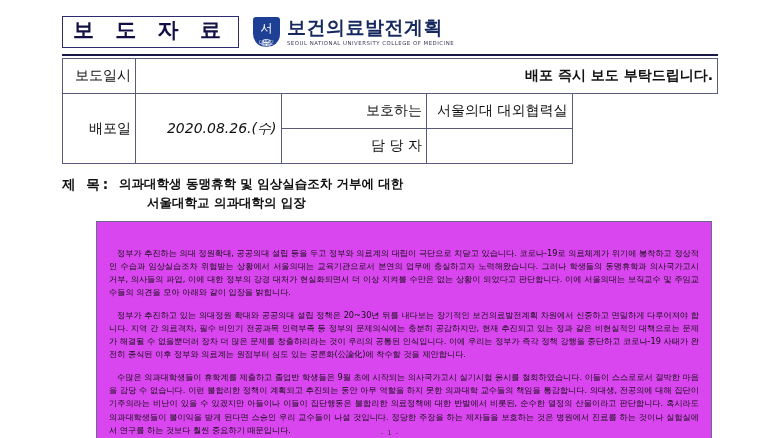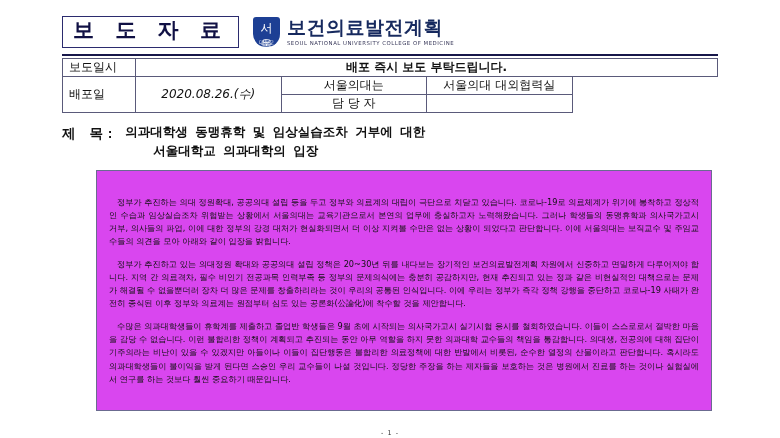--- a/index.html
+++ b/index.html
@@ -112,24 +112,25 @@
 
   
   table.info {
     border-collapse: collapse;
     width: 100%;
     margin-top: 2px;
     table-layout: fixed;
   }
   table.info td {
     border: 1px solid #5a5a7a;
-    font-size: 12px;
-    padding: 0 4px;
+    font-size: 14px;
+    padding: 8px 4px;
     color: #111;
     height: 13px;
+    text-align: right;
   }
   .c-label {
     width: 62px;
     text-align: left;
     padding-left: 6px !important;
   }
   .c-wide {
     text-align: center;
     font-weight: bold;
     font-size: 8.5px;
@@ -146,21 +147,20 @@
   .c-v {
     text-align: center;
     font-size: 8px;
   }
 
   
   .subject {
     margin-top: 11px;
     display: flex;
     align-items: flex-start;
-    font-family: Liberation Mono, monospace;
   }
   .subject-label {
     font-size: 13.5px;
     font-weight: bold;
     letter-spacing: 3px;
     white-space: nowrap;
     padding-top: 1px;
     margin-right: 8px;
   }
   .subject-lines {
@@ -231,21 +231,21 @@
 
     <table class="info">
       <tbody>
           <tr>
         <td class="c-label">보도일시</td>
         <td class="c-wide" colspan="4">배포 즉시 보도 부탁드립니다.</td>
       </tr>
       <tr>
         <td class="c-label" rowspan="2">배포일</td>
         <td class="c-date" rowspan="2">2020.08.26.(수)</td>
-        <td class="c-k">서울의대는</td>
+        <td class="c-k">보호하는</td>
         <td class="c-v">서울의대 대외협력실</td>
       </tr>
       <tr>
         <td class="c-k">담 당 자</td>
         <td class="c-v"></td>
       </tr>
     </tbody>
       </table>
 
     <div class="subject">

